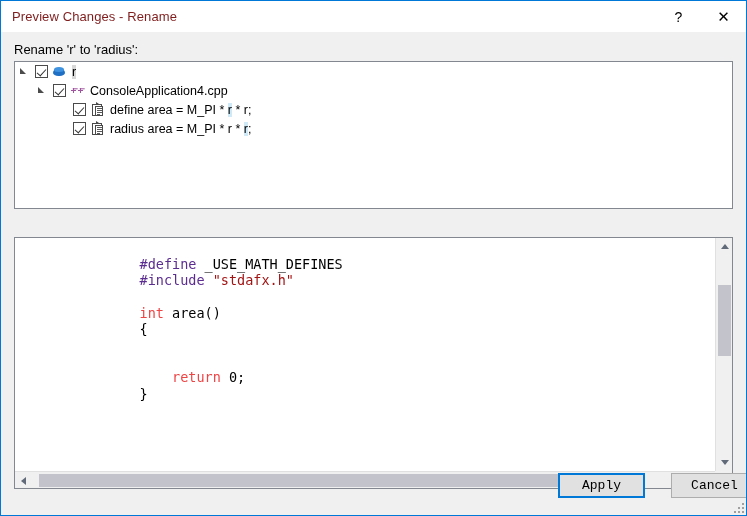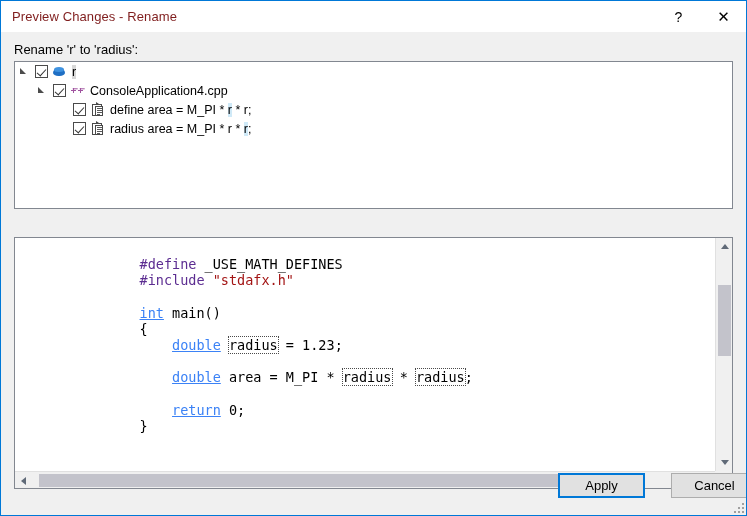--- a/index.html
+++ b/index.html
@@ -225,21 +225,21 @@
     margin-left: 46px;
   }
   .code-line {
     font-family: "DejaVu Sans Mono", monospace;
     font-size: 13.5px;
     line-height: 16.2px;
     color: #000000;
     white-space: pre;
     height: 16.2px;
   }
-  .kw  { color: #3b82f6; text-decoration: underline; }
+  .kw  { color: #ef4444; }
   .pp  { color: #5c2d91; }
   .str { color: #a31515; }
   .box {
     outline: 1px dotted #4a4a4a;
     outline-offset: 0px;
   }
 
   
   .vsb {
     position: absolute;
@@ -282,21 +282,21 @@
   .footer {
     position: absolute;
     left: 0; bottom: 0;
     width: 745px; height: 50px;
   }
   .btn {
     position: absolute;
     width: 87px; height: 25px;
     background: #e1e1e1;
     border: 1px solid #adadad;
-    font-family: Liberation Sans, sans-serif;
+    font-family: Liberation Mono, monospace;
     font-size: 13px;
     color: #000000;
     display: flex; align-items: center; justify-content: center;
     cursor: default;
     padding: 4px;
   }
   .btn.primary { border: 2px solid #0078d7; }
   #btn-apply  { left: 557px; top: 8px; }
   #btn-cancel { left: 651px; top: 8px; margin-left: 19px; }
 
@@ -380,25 +380,23 @@
 
     </div>
 
 
     <div class="code-panel">
 
       <div class="code-area" id="code-area">
           <div class="code-line"><span class="">    </span><span class="pp ">#define</span><span class=""> _USE_MATH_DEFINES</span></div>
           <div class="code-line"><span class="">    </span><span class="pp ">#include</span><span class=""> </span><span class="str ">"stdafx.h"</span></div>
           <div class="code-line">&nbsp;</div>
-          <div class="code-line"><span class="">    </span><span class="kw ">int</span><span class=""> main()</span></div>
+          <div class="code-line"><span class="">    </span><span class="kw ">int</span><span class=""> area()</span></div>
           <div class="code-line"><span class="">    {</span></div>
-          <div class="code-line"><span class="">        </span><span class="kw ">double</span><span class=""> </span><span class="box">radius</span><span class=""> = 1.23;</span></div>
           <div class="code-line">&nbsp;</div>
-          <div class="code-line"><span class="">        </span><span class="kw ">double</span><span class=""> area = M_PI * </span><span class="box">radius</span><span class=""> * </span><span class="box">radius</span><span class="">;</span></div>
           <div class="code-line">&nbsp;</div>
           <div class="code-line"><span class="">        </span><span class="kw ">return</span><span class=""> 0;</span></div>
           <div class="code-line"><span class="">    }</span></div>
         </div>
 
       <div class="vsb">
         <div class="sb-arrow" style="top:0;left:0;">
           <span class="arr-tri arr-up"></span>
         </div>
         <div class="sb-thumb" id="vthumb" style="left: 2px; width: 13px; top: 46.85px; height: 71.64px;"></div>

